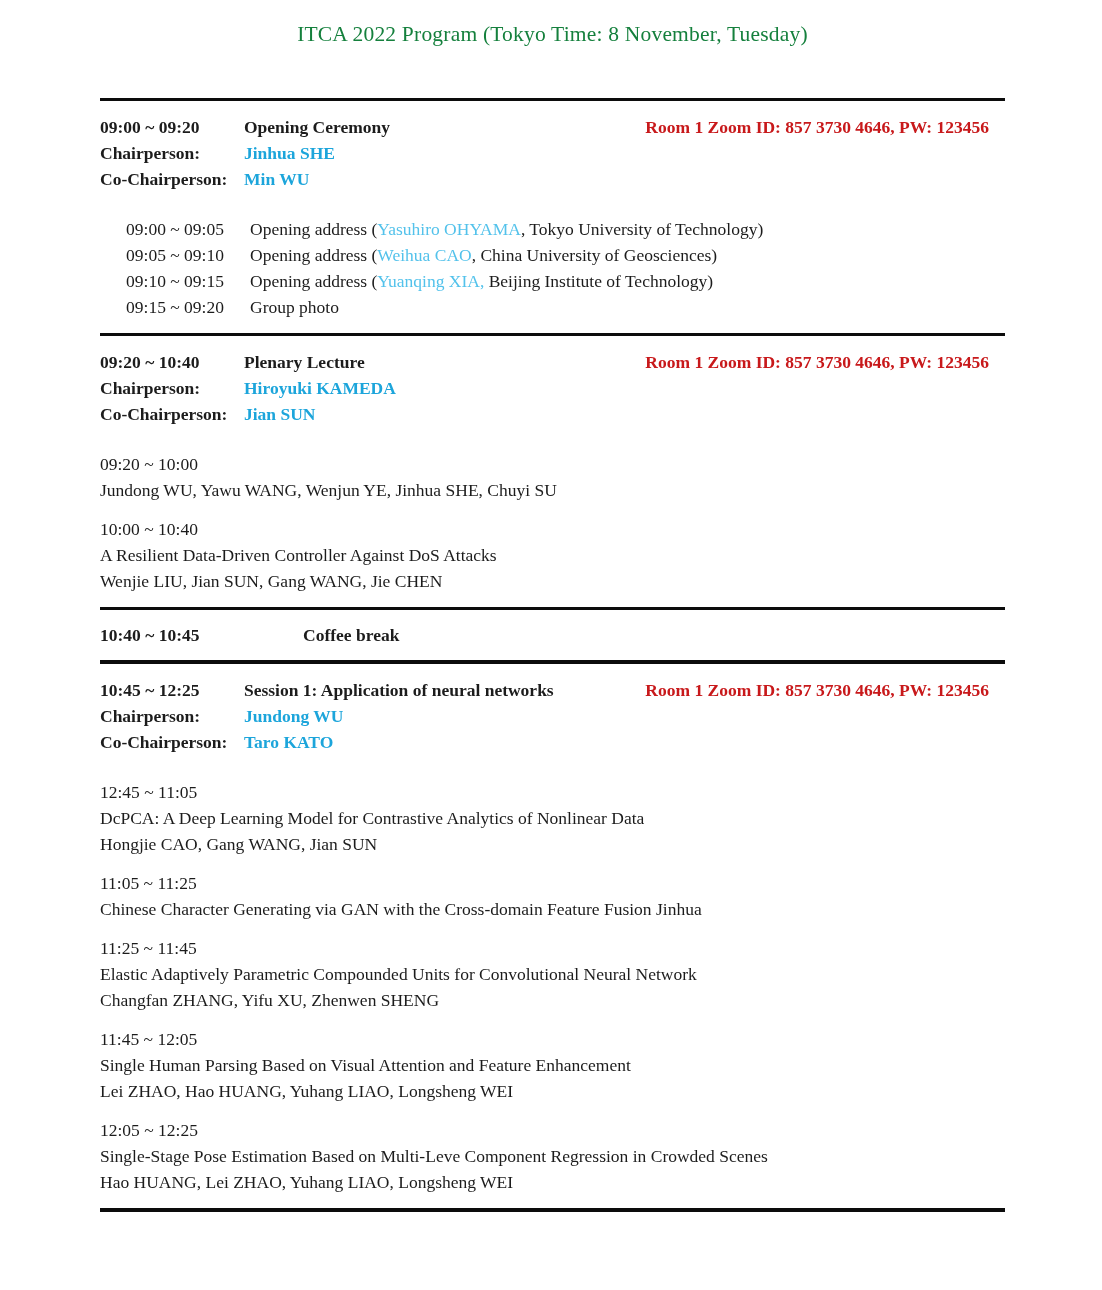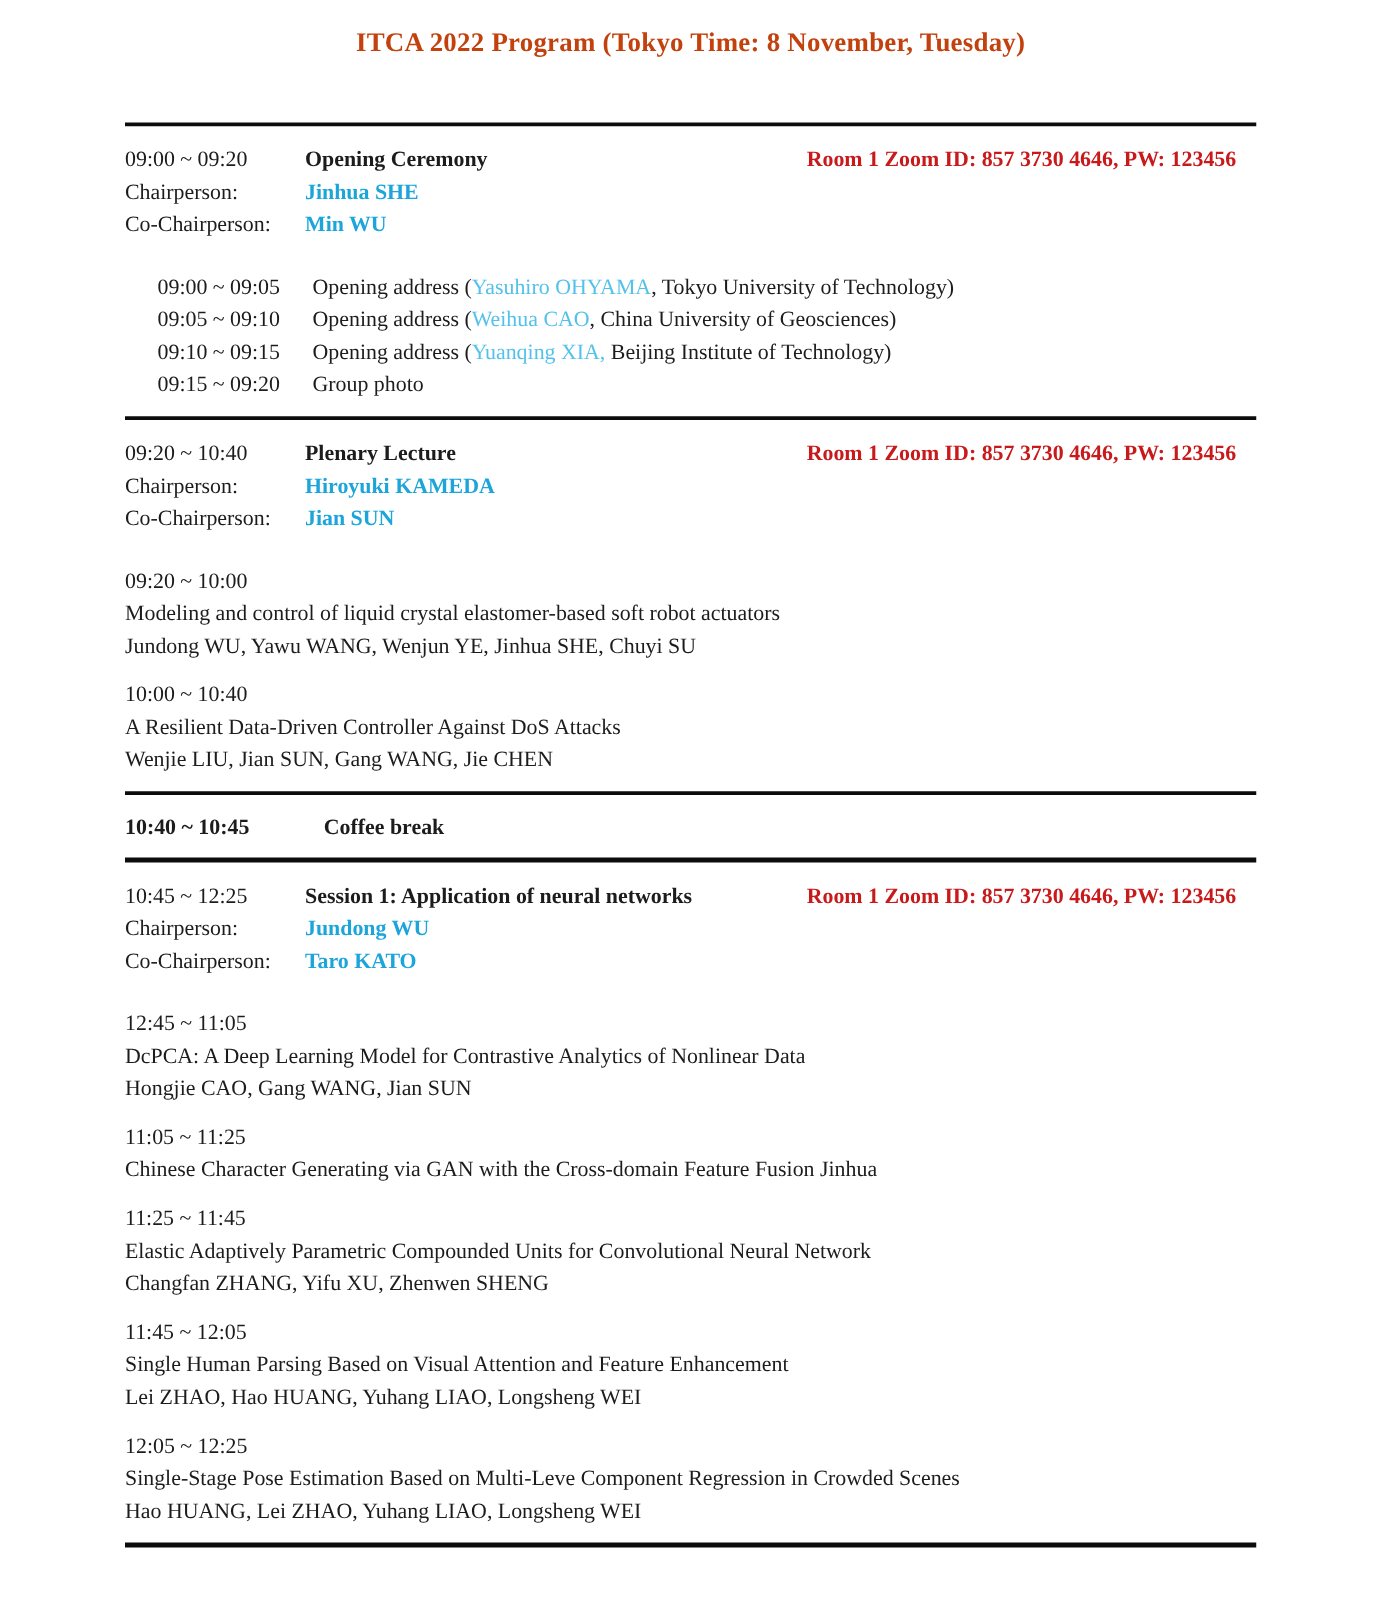--- a/index.html
+++ b/index.html
@@ -4,48 +4,48 @@
 <style>
   html,body { margin:0; padding:0; }
   body {
     width:1102px; height:1290px; background:#ffffff;
     font-family:"Liberation Serif","DejaVu Serif",serif;
     color:#1c1c1c; font-size:17.5px;
     -webkit-font-smoothing:antialiased;
   }
   .doc { position:relative; width:905px; margin-left:100px; }
   h1.title {
-    font-size:21.5px; font-weight:700; text-align:center;
-    margin:22px 0 0 0; letter-spacing:.2px; color:#c2410c;
+    font-size:21.5px; font-weight:400; text-align:center;
+    margin:22px 0 0 0; letter-spacing:.2px; color:#15803d;
   }
   .rule { border:none; border-top:3px solid #0c0c0c; margin:0; }
   .rule.first { margin-top:51px; }
   .rule.after { margin-top:13px; }
   .rule.thick { border-top-width:4px; }
 
   .sec-head { padding-top:13px; }
   .hrow { display:flex; line-height:26px; }
-  .hlabel { width:144px; flex:none; font-weight:400; }
+  .hlabel { width:144px; flex:none; font-weight:700; }
   .htitle { font-weight:700; }
   .hroom {
     margin-left:auto; padding-right:16px; white-space:nowrap;
     font-weight:700; color:var(--red,#c8191b);
   }
   .hname { font-weight:700; color:var(--cyan,#1ca5db); }
 
   .schedule { margin-top:24px;text-align:center; }
   .srow { display:flex; line-height:26px; }
   .stime { width:150px; flex:none; }
   .sname { color:var(--cyan_light,#53c2eb); }
 
   .talks { margin-top:24px; }
   .talk { line-height:26px; }
   .talk + .talk { margin-top:13px; }
 
-  .coffee { display:flex; line-height:26px; padding:12px 0; }
+  .coffee { display:flex; line-height:26px; padding:12px 0;gap:44px; }
   .ctime { width:159px; flex:none; font-weight:700; }
   .ctitle { font-weight:700; }
 </style>
 </head>
 <body>
 
 <div class="doc">
 
   <h1 class="title">ITCA 2022 Program (Tokyo Time: 8 November, Tuesday)</h1>
 
@@ -101,21 +101,20 @@
         <span class="hname">Hiroyuki KAMEDA</span>
       </div>
       <div class="hrow">
         <span class="hlabel">Co-Chairperson:</span>
         <span class="hname">Jian SUN</span>
       </div>
     </div>
     <div class="talks">
       <div class="talk">
         <div>09:20 ~ 10:00</div>
-        <div>Modeling and control of liquid crystal elastomer-based soft robot actuators</div>
         <div>Jundong WU, Yawu WANG, Wenjun YE, Jinhua SHE, Chuyi SU</div>
       </div>
       <div class="talk">
         <div>10:00 ~ 10:40</div>
         <div>A Resilient Data-Driven Controller Against DoS Attacks</div>
         <div>Wenjie LIU, Jian SUN, Gang WANG, Jie CHEN</div>
       </div>
     </div>
   </section>
 

